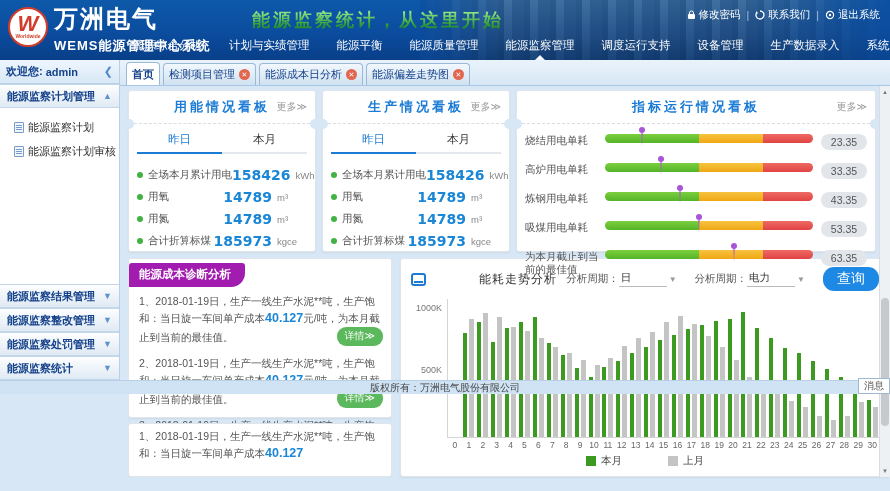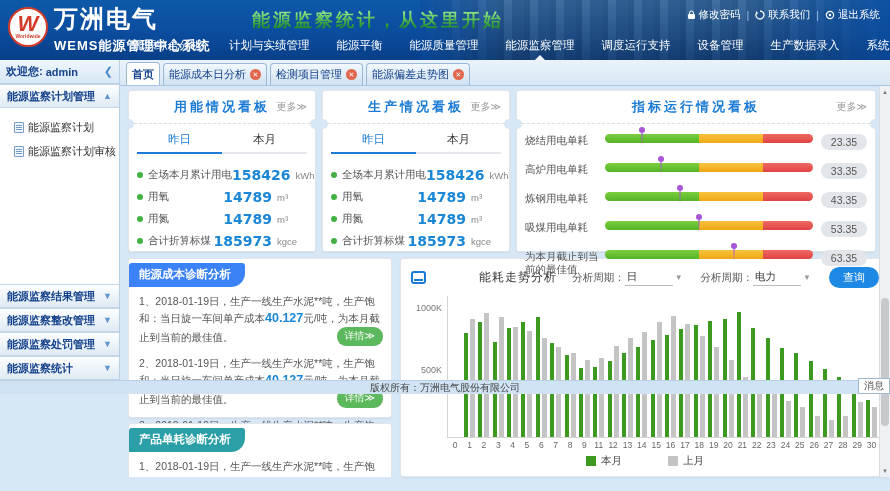--- a/index.html
+++ b/index.html
@@ -85,38 +85,38 @@
   .marker::after { content:""; position:absolute; left:2px; top:6px; width:2px; height:13px; background:linear-gradient(180deg,rgba(168,85,216,.65),rgba(168,85,216,0)); }
   .ind-pill { width:46px; flex:none; background:#e2e6ea; border-radius:9px; font-size:10.5px; color:#555; text-align:center; padding:2px 0; }
 
   
   .row2 { display:flex; gap:8px; margin-top:6px; height:219px; }
   .col-left { width:264px; display:flex; flex-direction:column; gap:5px; overflow:hidden; }
   .diag-card { padding:0 0 4px; position:relative; }
   .diag-card.cost { height:160px; flex:none; }
   .diag-card.unit { flex:1; }
   .ribbon { display:inline-block; color:#fff; font-size:11.5px; font-weight:bold; padding:4px 14px 5px 10px; border-radius:3px 3px 14px 0; margin:4px 0 2px 0; }
-  .ribbon.green { background:#3b82f6; }
+  .ribbon.green { background:#a21caf; }
   .ribbon.teal { background:#2a9fa7; }
   .diag-item { position:relative; padding:4px 10px 6px 10px; font-size:10.5px; color:#555; line-height:1.55; }
   .diag-item .hl { color:#1a86d6; font-size:12.5px; font-weight:bold; }
   .detail-btn { position:absolute; right:8px; bottom:5px; color:#fff; font-size:10px; padding:1px 8px 2px; border-radius:9px; cursor:pointer; }
   .detail-btn.green { background:#5cb85c; }
 
   
   .trend { flex:1; padding:8px 10px; display:flex; flex-direction:column; }
   .trend-head { display:flex; align-items:center; }
   .trend-icon { width:15px; height:13px; border:2px solid #1c7cd5; border-radius:3px; position:relative; margin-right:5px; }
   .trend-icon::after { content:""; position:absolute; left:1px; right:1px; bottom:1px; height:2px; background:#1c7cd5; }
   .trend-title { font-size:12px; font-weight:normal; color:#333; letter-spacing:1px;margin-left:48px; }
   .filters { margin-left:auto; display:flex; align-items:center; gap:18px; }
   .filter { display:flex; align-items:center; font-size:10.5px; color:#555; }
   .filter .fval { min-width:48px; border-bottom:1px solid #bbb; padding:0 2px 1px; color:#333; }
   .filter .caret { color:#999; font-size:8px; margin-left:2px; }
-  .query-btn { background:#1e88e5; color:#fff; font-size:11px; padding:3px 14px; border-radius:11px; cursor:pointer; }
+  .query-btn { background:#1e88e5; color:#fff; font-size:14px; padding:3px 14px; border-radius:11px; cursor:pointer; }
   .chart-wrap { position:relative; flex:1; margin-top:8px; display:flex; }
   .yaxis { width:36px; position:relative; flex:none; }
   .ytick { position:absolute; right:5px; font-size:9px; color:#777; }
   .plot { position:relative; flex:1; border-left:1px solid #d5d5d5; border-bottom:1px solid #d5d5d5; display:flex; align-items:flex-end; }
   .slot { flex:1; display:flex; flex-direction:column; align-items:center; justify-content:flex-end; height:100%; position:relative; }
   .bars { display:flex; align-items:flex-end; gap:2px; height:130px; }
   .bar { width:4px; }
   .xlab { position:absolute; bottom:-13px; font-size:8.5px; color:#666; }
   .legend { display:flex; justify-content:center; gap:46px; margin-top:16px; }
   .leg { display:flex; align-items:center; gap:5px; font-size:10.5px; color:#444; }
@@ -235,25 +235,25 @@
         <span class="arr">▼</span>
       </div>
     </aside>
 
     <main>
       <div class="tabbar">
         <div class="tab active">
           <span>首页</span>
         </div>
         <div class="tab">
+          <span>检测项目管理</span>
+          <span class="tab-close">✕</span>
+        </div>
+        <div class="tab">
           <span>能源成本日分析</span>
-          <span class="tab-close">✕</span>
-        </div>
-        <div class="tab">
-          <span>检测项目管理</span>
           <span class="tab-close">✕</span>
         </div>
         <div class="tab">
           <span>能源偏差走势图</span>
           <span class="tab-close">✕</span>
         </div>
       </div>
 
       <div class="content">
         <div class="row1">
@@ -412,21 +412,20 @@
                 <span>3、</span><span>2018-01-19日，生产一线生产水泥**吨，生产饱和：当日旋一车间单产成本</span><span class="hl">40.127</span><span>元/吨，为本月截止到当前的最佳值。</span>
                 <span class="detail-btn green">详情≫</span>
               </div>
               <div class="diag-item">
                 
                 
               </div>
             </div>
 
             <div class="card diag-card unit">
-              <span class="ribbon teal">产品单耗诊断分析</span>
               <div class="diag-item">
                 <span>1、</span><span>2018-01-19日，生产一线生产水泥**吨，生产饱和：当日旋一车间单产成本</span><span class="hl">40.127</span>
                 
               </div>
             </div>
           </div>
 
           <div class="card trend">
             <div class="trend-head">
               <span class="trend-icon"></span>
@@ -513,20 +512,27 @@
                   </div>
                   <div class="slot">
                     <div class="bars">
                       <div class="bar" style="height: 69px; background: rgb(61, 154, 32);"></div>
                       <div class="bar" style="height: 77px; background: rgb(196, 196, 196); width: 5px;"></div>
                     </div>
                     <div class="xlab">9</div>
                   </div>
                   <div class="slot">
                     <div class="bars">
+                      <div class="bar" style="height: 60px; background: rgb(61, 154, 32);"></div>
+                      <div class="bar" style="height: 72px; background: rgb(196, 196, 196); width: 5px;"></div>
+                    </div>
+                    <div class="xlab">10</div>
+                  </div>
+                  <div class="slot">
+                    <div class="bars">
                       <div class="bar" style="height: 70px; background: rgb(61, 154, 32);"></div>
                       <div class="bar" style="height: 79px; background: rgb(196, 196, 196); width: 5px;"></div>
                     </div>
                     <div class="xlab">11</div>
                   </div>
                   <div class="slot">
                     <div class="bars">
                       <div class="bar" style="height: 76px; background: rgb(61, 154, 32);"></div>
                       <div class="bar" style="height: 91px; background: rgb(196, 196, 196); width: 5px;"></div>
                     </div>

